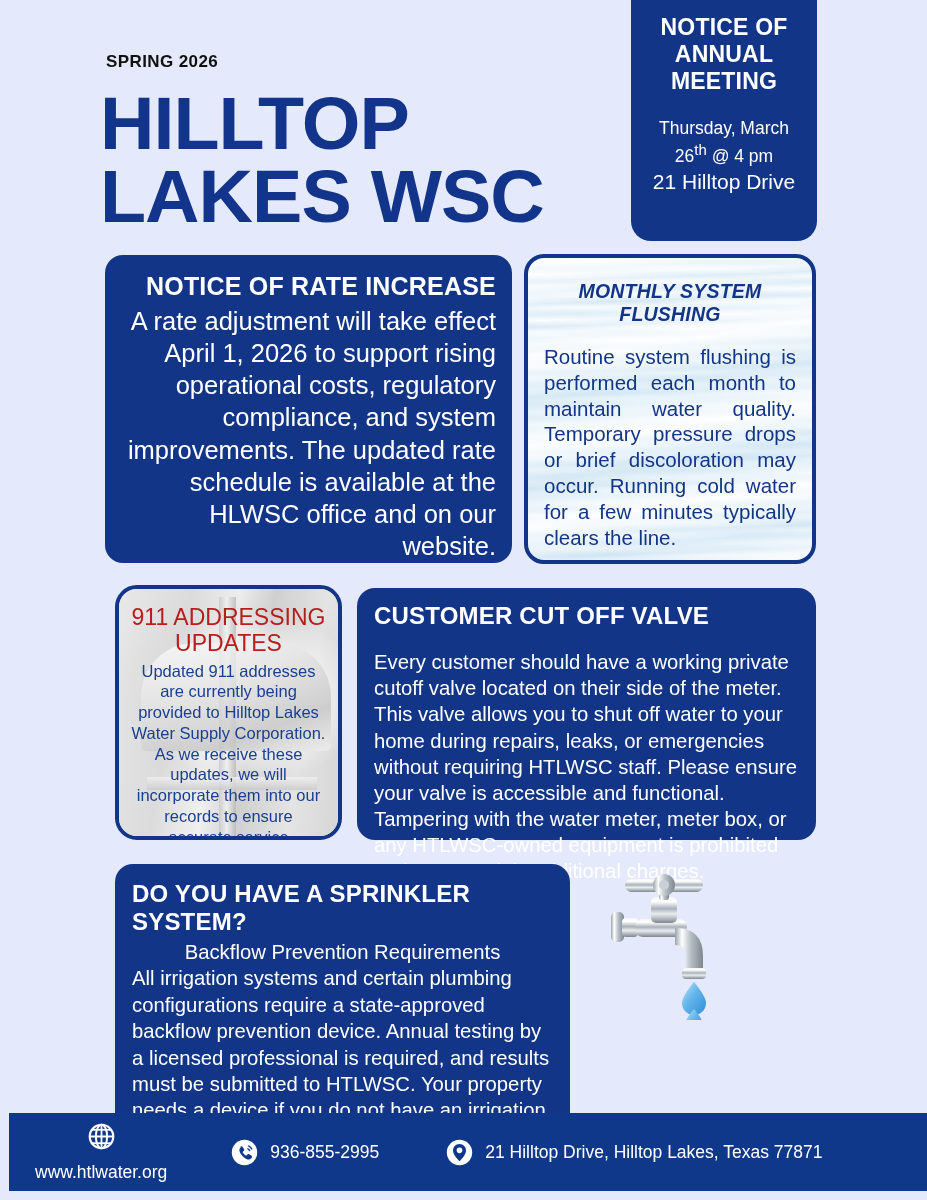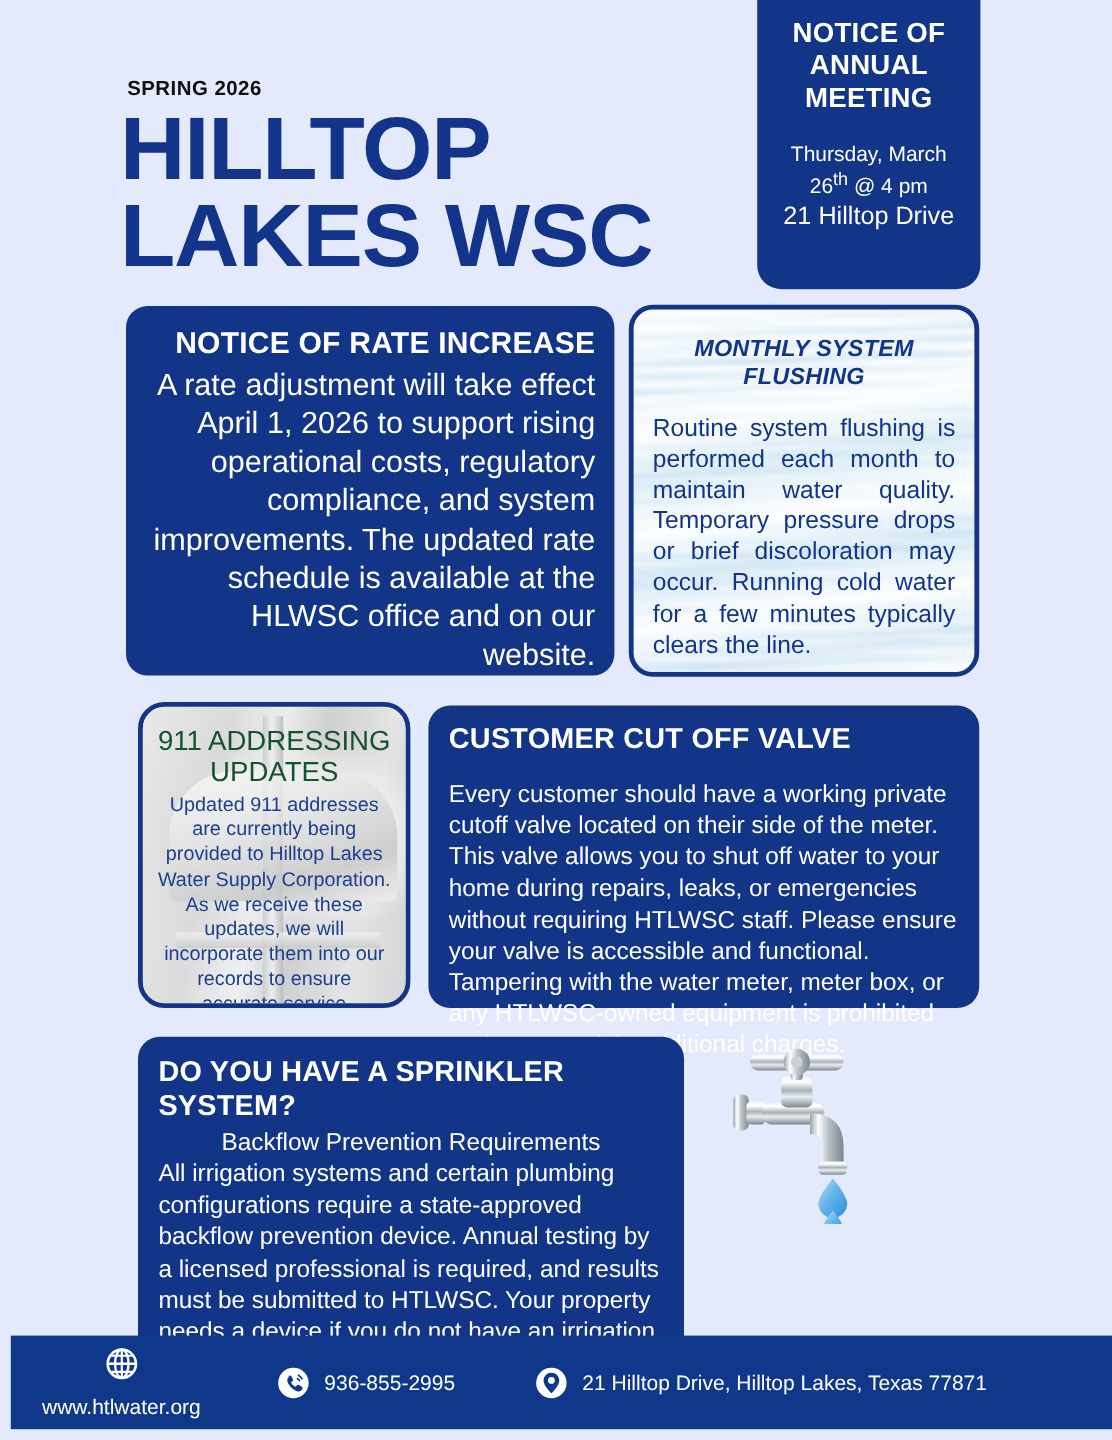--- a/index.html
+++ b/index.html
@@ -18,21 +18,21 @@
     position: relative;
     width: 927px;
     height: 1200px;
     overflow: hidden;
   }
 
   
   .kicker {
     position: absolute;
     left: 106px;
-    top: 64px;
+    top: 52px;
     font-size: 17px;
     font-weight: 700;
     letter-spacing: 0.4px;
     color: #101010;
   }
   .masthead {
     position: absolute;
     left: 100px;
     top: 88px;
     width: 520px;
@@ -186,21 +186,21 @@
     width: 170px; height: 13px;
     background: linear-gradient(#f3f3f3, #c8c8c8);
     opacity: 0.75;
   }
   #addr-card .content { position: relative; z-index: 2; }
   #addr-card .hd {
     font-size: 23px;
     line-height: 1.12;
     font-weight: 400;
     margin: 6px 0 4px 0;
-    color: #14532d;
+    color: #b91c1c;
   }
   #addr-card .bd {
     font-size: 16.5px;
     line-height: 1.26;
     font-weight: 400;
     color: #1b3f8f;
   }
 
   
   #valve-card {

